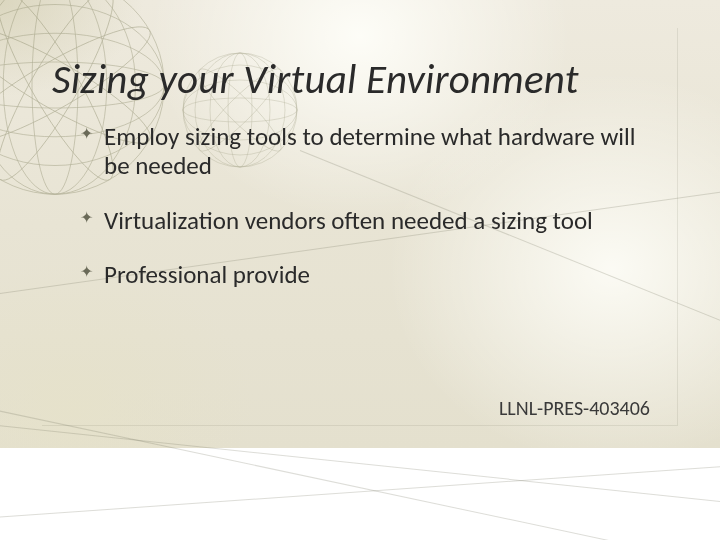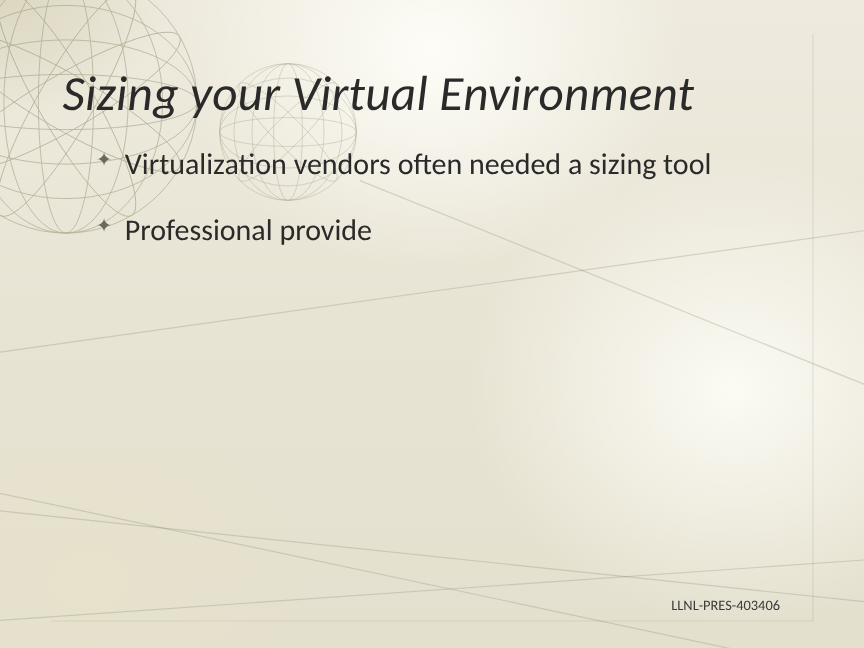--- a/index.html
+++ b/index.html
@@ -6,21 +6,21 @@
     margin: 0;
     padding: 0;
     width: 720px;
     height: 540px;
     overflow: hidden;
     font-family: Calibri, "Segoe UI", Arial, sans-serif;
   }
   .slide {
     position: relative;
     width: 720px;
-    height: 540px;
+    height: 448px;
     background:
       radial-gradient(ellipse 180px 120px at 0% 0%, rgba(200,195,160,0.5), rgba(200,195,160,0) 80%),
       radial-gradient(ellipse 300px 260px at 50% 8%, rgba(255,255,250,0.9), rgba(255,255,250,0) 70%),
       radial-gradient(ellipse 320px 280px at 85% 60%, rgba(255,255,250,0.85), rgba(255,255,250,0) 70%),
       radial-gradient(ellipse 260px 200px at 10% 90%, rgba(230,226,200,0.6), rgba(230,226,200,0) 70%),
       linear-gradient(180deg, #eeeade 0%, #e8e4d4 50%, #e4e0ce 100%);
     box-sizing: border-box;
     color: #2a2a2a;
   }
   
@@ -80,21 +80,21 @@
     position: absolute;
     left: 0;
     top: 2px;
     font-size: 16px;
     color: #6a6a58;
   }
   .footer-id {
     position: absolute;
     right: 70px;
     bottom: 28px;
-    font-size: 12px;
+    font-size: 20px;
     color: #3a3a3a;
   }
 </style>
 </head>
 <body>
 
 <div class="slide">
 
   <div class="wiresphere ws-left">
     <svg width="230" height="230" viewBox="0 0 200 200">
@@ -132,19 +132,20 @@
   <div class="line" style="left:-50px; top:300px; width:900px; transform:rotate(-8deg);"></div>
   <div class="line" style="left:-50px; top:400px; width:900px; transform:rotate(12deg);"></div>
   <div class="line" style="left:-50px; top:420px; width:900px; transform:rotate(6deg);"></div>
   <div class="line" style="left:-50px; top:520px; width:900px; transform:rotate(-4deg);"></div>
   <div class="line" style="left:300px; top:150px; width:600px; transform:rotate(22deg);"></div>
 
   <div class="content-frame">
     <h1 class="title">Sizing your Virtual Environment</h1>
 
     <ul class="bullets">
+      <li>Employ sizing tools to determine what hardware will be needed</li>
       <li>Virtualization vendors often needed a sizing tool</li>
       <li>Professional provide</li>
     </ul>
   </div>
 
   <div class="footer-id">LLNL-PRES-403406</div>
 </div>
 
 </body></html>

